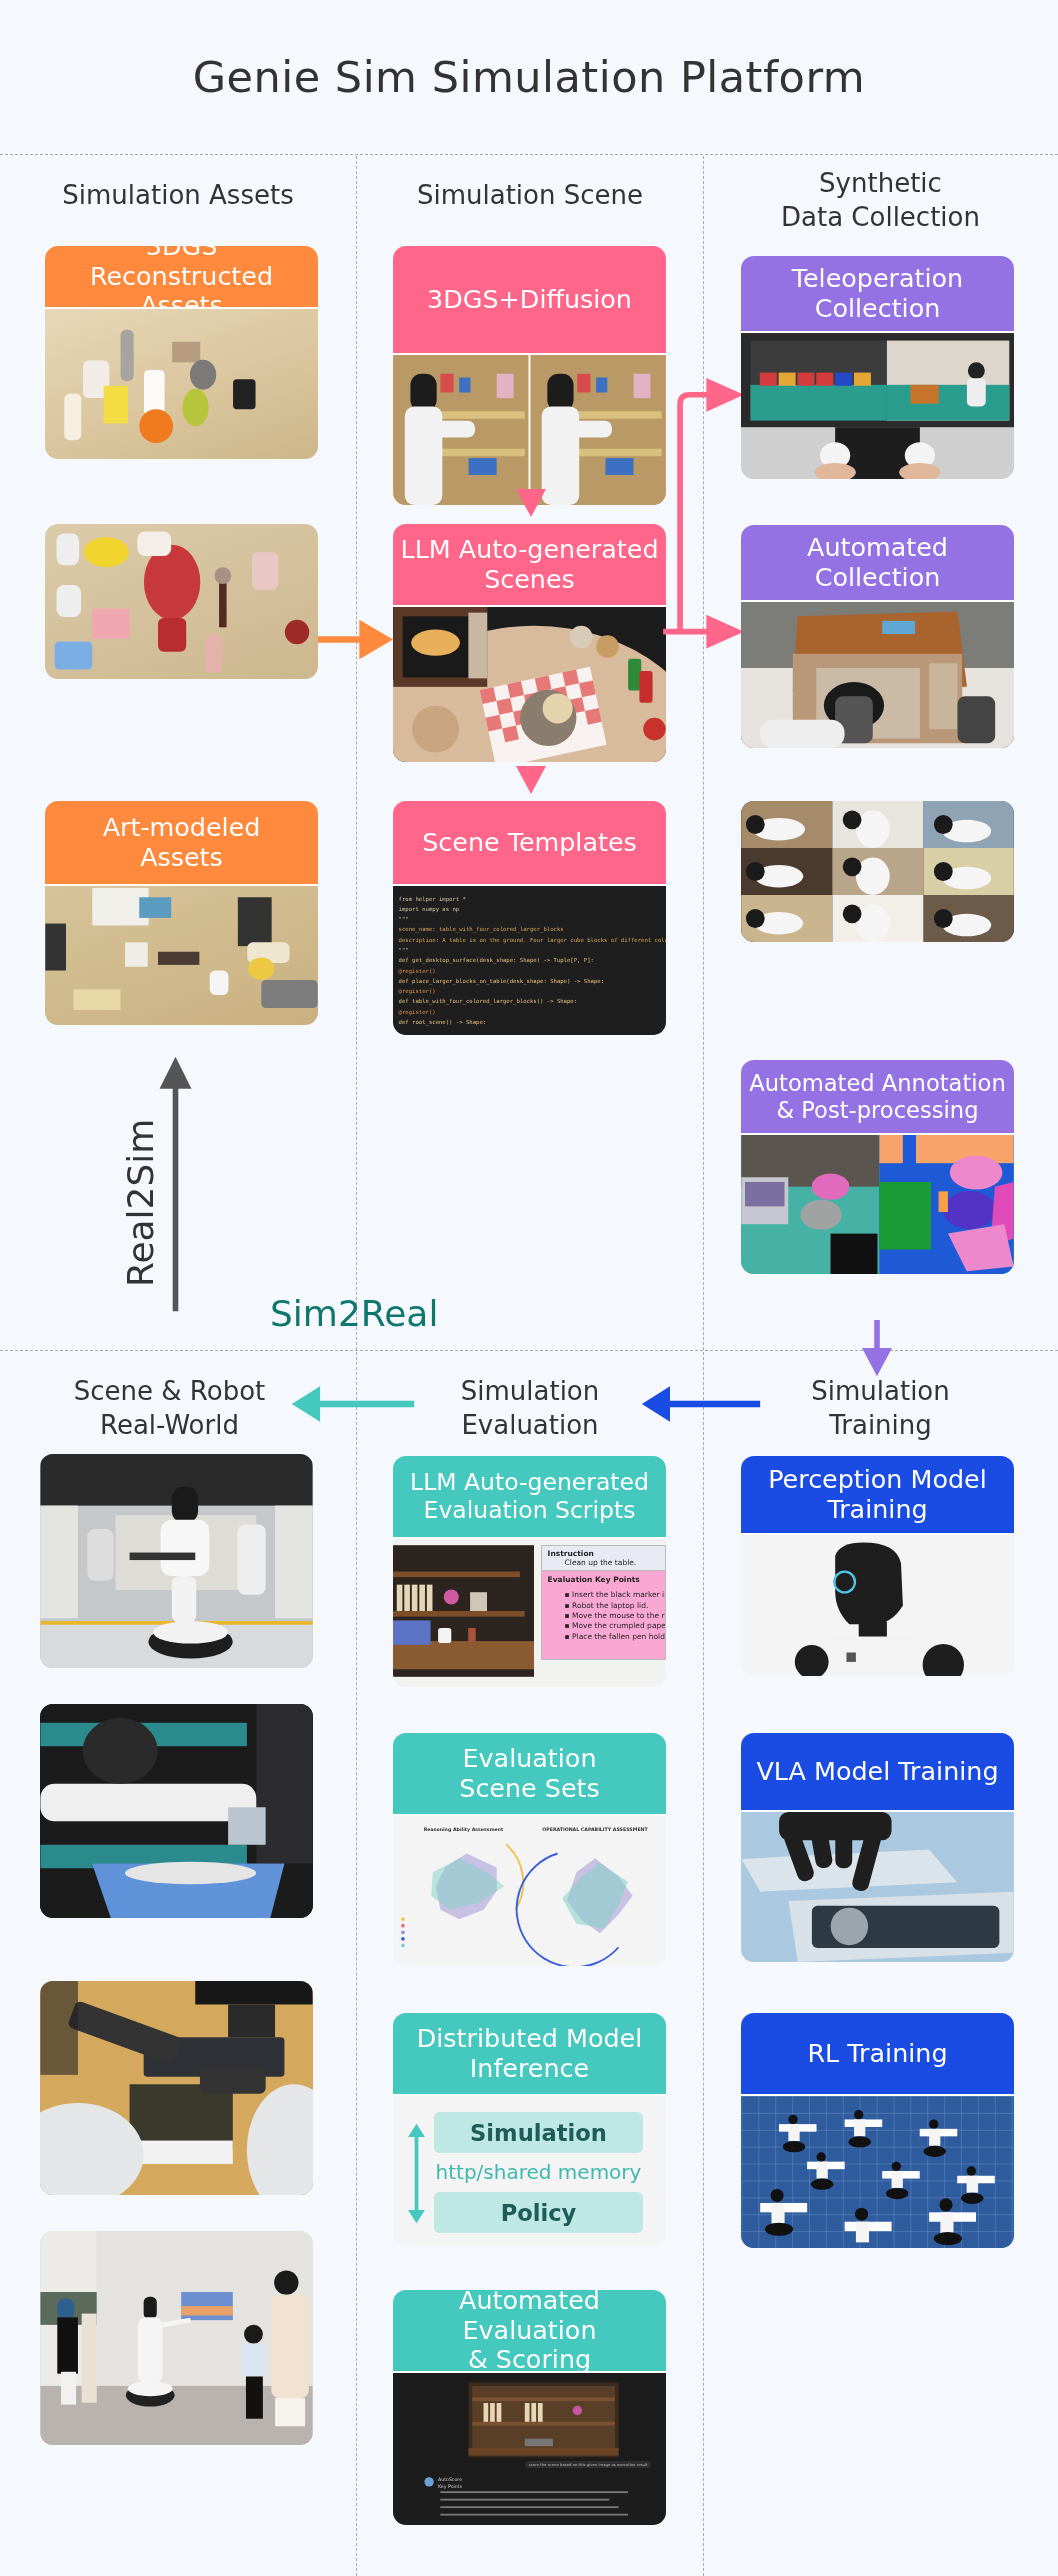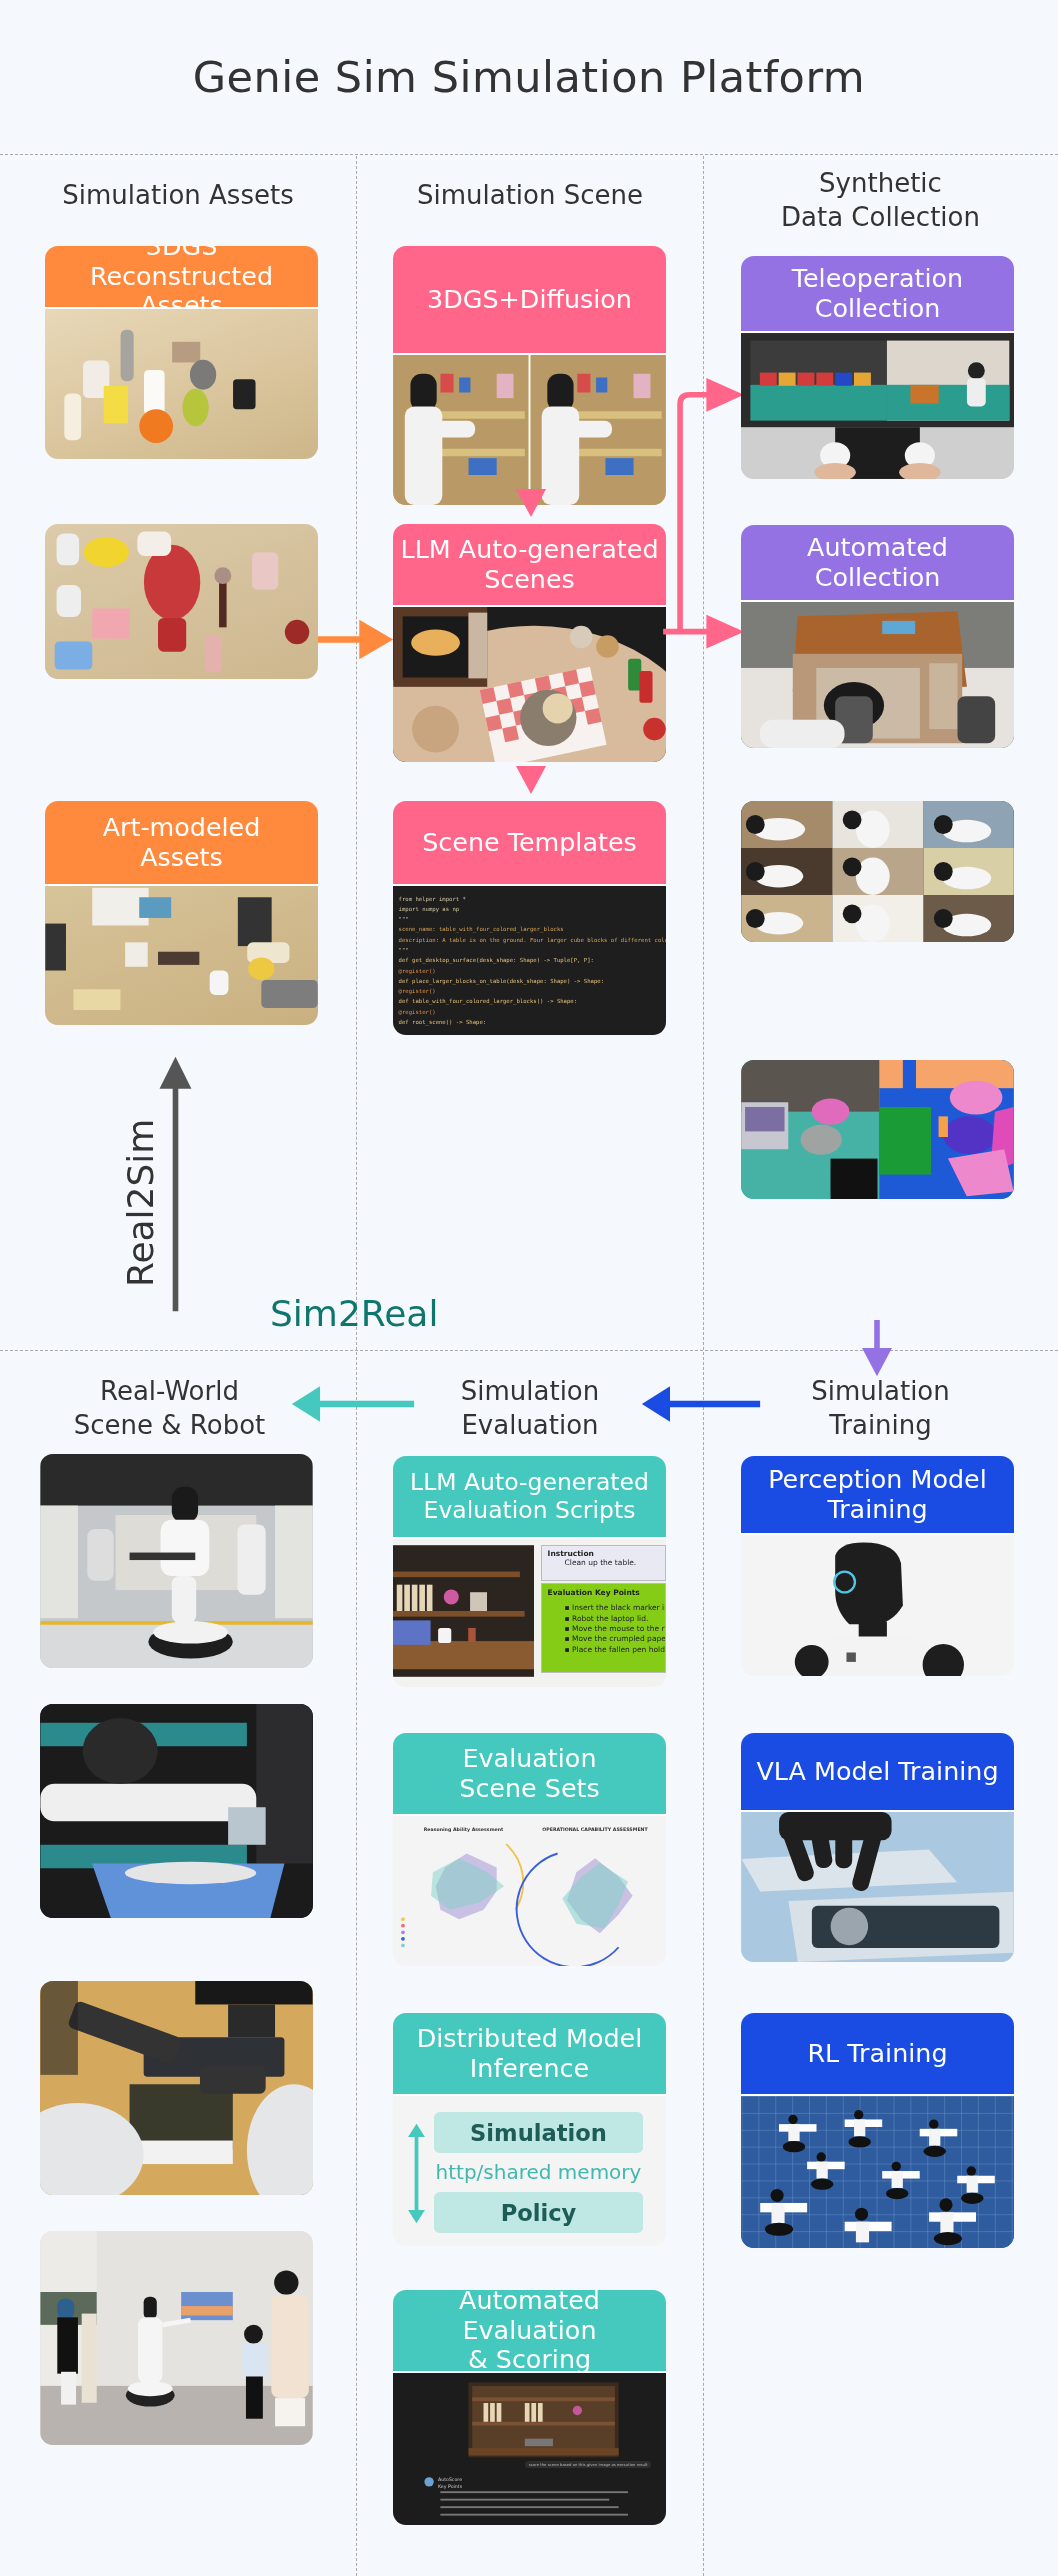--- a/index.html
+++ b/index.html
@@ -350,20 +350,26 @@
           <circle cx="215" cy="75" r="10"></circle>
           <circle cx="15" cy="125" r="10"></circle>
           <circle cx="118" cy="120" r="10"></circle>
           <circle cx="215" cy="125" r="10"></circle>
         </g>
     </svg>
   </div>
 </div>
 
 <div class="card purple" style="left:741px;top:1060px">
+  <div class="hd" style="height:75px;font-size:22.6px">
+    <div>
+        <div>Automated Annotation</div>
+        <div>&amp; Post-processing</div>
+      </div>
+  </div>
   <div class="img" style="height:139px;background:#3fb3a4">
     <svg width="273" height="139" viewBox="0 0 290 148">
       <rect x="0" y="0" width="147" height="148" fill="#45b2a5"></rect>
       <rect x="0" y="0" width="147" height="55" fill="#5b5550"></rect>
       <rect x="0" y="45" width="50" height="50" fill="#c7c7d2"></rect>
       <rect x="4" y="50" width="42" height="26" fill="#7a6fa0"></rect>
       <ellipse cx="95" cy="55" rx="20" ry="14" fill="#e06bbd"></ellipse>
       <ellipse cx="85" cy="85" rx="22" ry="16" fill="#9fa3a2"></ellipse>
       <rect x="95" y="105" width="50" height="43" fill="#111"></rect>
       <rect x="147" y="0" width="143" height="148" fill="#1e5ad6"></rect>
@@ -378,22 +384,22 @@
     </svg>
   </div>
 </div>
 
 <svg style="position:absolute;left:858px;top:1320px" width="38" height="58" viewBox="0 0 40 62">
   <line x1="20" y1="0" x2="20" y2="34" stroke="#9472e3" stroke-width="6"></line>
   <polygon points="4,30 36,30 20,60" fill="#9472e3"></polygon>
 </svg>
 
 <div class="col-head" style="left:0;top:1375px;width:339px">
+  <div>Scene &amp; Robot</div>
   <div>Real-World</div>
-  <div>Scene &amp; Robot</div>
 </div>
 <div class="col-head" style="left:356px;top:1375px;width:348px">
   <div>Simulation</div>
   <div>Evaluation</div>
 </div>
 <div class="col-head" style="left:703px;top:1375px;width:355px">
   <div>Simulation</div>
   <div>Training</div>
 </div>
 
@@ -505,21 +511,21 @@
       <circle cx="62" cy="55" r="8" fill="#d05aa2"></circle>
       <rect x="82" y="50" width="18" height="20" fill="#cfc5b8"></rect>
       <rect x="0" y="80" width="40" height="26" fill="#5d73c6"></rect>
       <rect x="48" y="88" width="14" height="16" rx="3" fill="#f4f4f4"></rect>
       <rect x="80" y="88" width="8" height="15" fill="#a8533a"></rect>
     </svg>
     <div style="position:absolute;left:148px;top:5.6px;width:125px;height:36px;background:#e8e9f2;border:0.9px solid #bbb;padding:3.8px 5.6px;font-size:7.5px;color:#222">
       <div style="font-weight:bold">Instruction</div>
       <div style="padding-left:17px">Clean up the table.</div>
     </div>
-    <div style="position:absolute;left:148px;top:44px;width:125px;height:90px;background:#84cc16;border:0.9px solid #bbb;padding:3.8px 5.6px;font-size:7.5px;color:#222;overflow:hidden;white-space:nowrap">
+    <div style="position:absolute;left:148px;top:31px;width:125px;height:90px;background:#f9a8d4;border:0.9px solid #bbb;padding:3.8px 5.6px;font-size:7.5px;color:#222;overflow:hidden;white-space:nowrap">
       <div style="font-weight:bold;margin-bottom:6.6px">Evaluation Key Points</div>
       <div style="padding-left:17px;line-height:10.3px">
         <div>▪ <span>Insert the black marker into</span></div>
         <div>▪ <span>Robot the laptop lid.</span></div>
         <div>▪ <span>Move the mouse to the right</span></div>
         <div>▪ <span>Move the crumpled paper t</span></div>
         <div>▪ <span>Place the fallen pen holder</span></div>
       </div>
     </div>
   </div>

